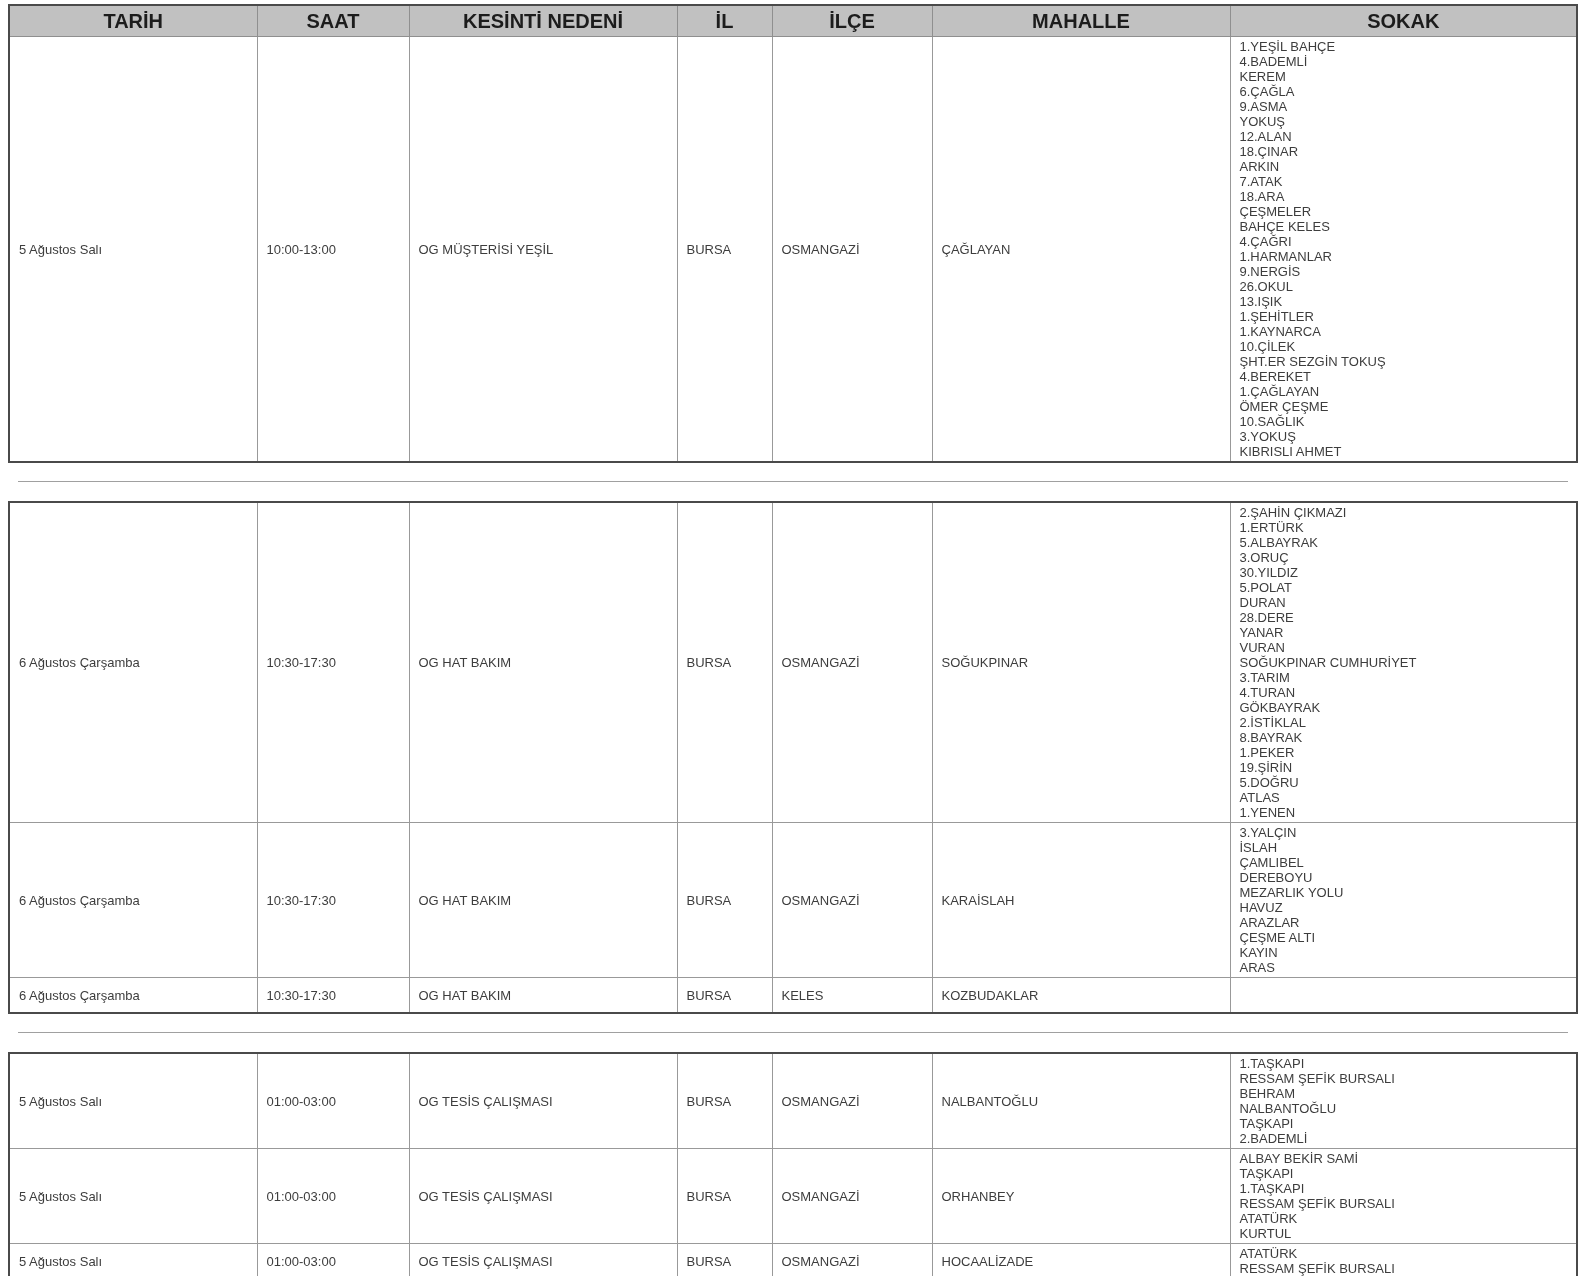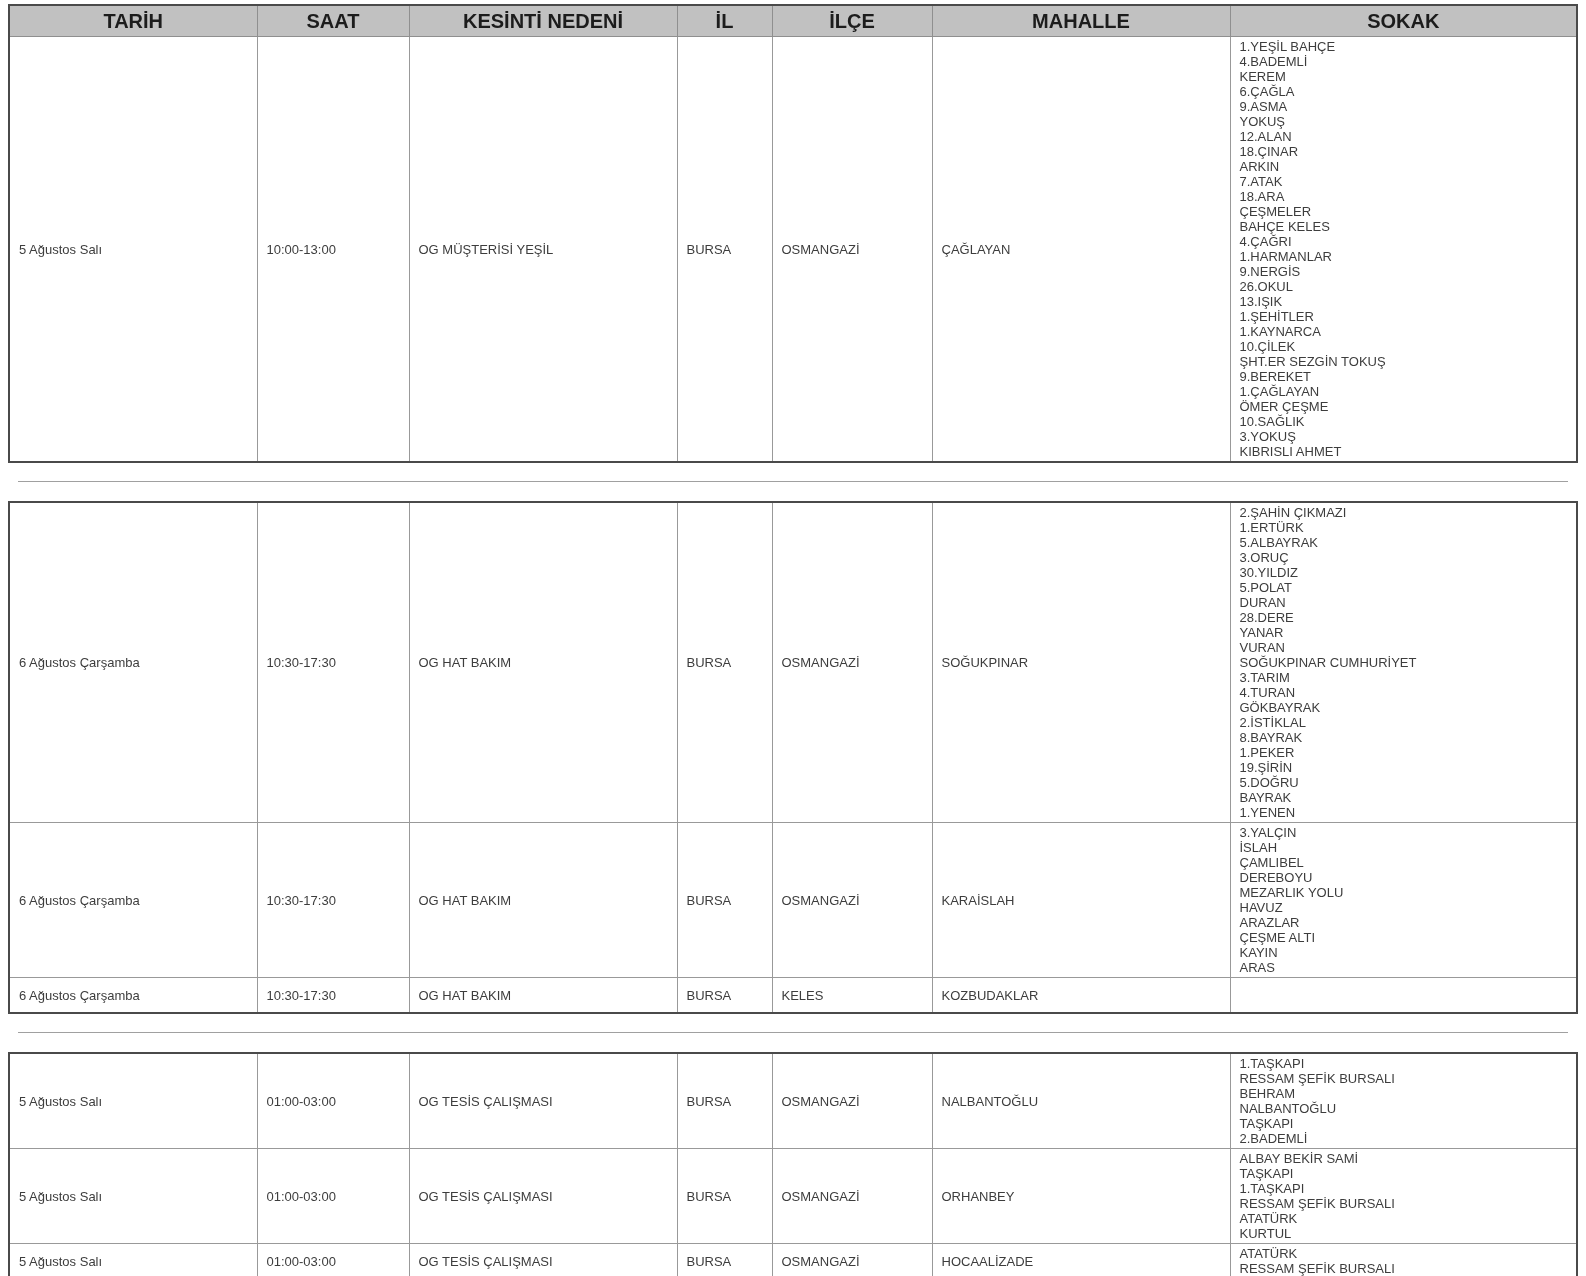--- a/index.html
+++ b/index.html
@@ -106,21 +106,21 @@
             <div class="street-line">BAHÇE KELES</div>
             <div class="street-line">4.ÇAĞRI</div>
             <div class="street-line">1.HARMANLAR</div>
             <div class="street-line">9.NERGİS</div>
             <div class="street-line">26.OKUL</div>
             <div class="street-line">13.IŞIK</div>
             <div class="street-line">1.ŞEHİTLER</div>
             <div class="street-line">1.KAYNARCA</div>
             <div class="street-line">10.ÇİLEK</div>
             <div class="street-line">ŞHT.ER SEZGİN TOKUŞ</div>
-            <div class="street-line">9.BEREKET</div>
+            <div class="street-line">4.BEREKET</div>
             <div class="street-line">1.ÇAĞLAYAN</div>
             <div class="street-line">ÖMER ÇEŞME</div>
             <div class="street-line">10.SAĞLIK</div>
             <div class="street-line">3.YOKUŞ</div>
             <div class="street-line">KIBRISLI AHMET</div>
           </td>
         </tr>
       </tbody>
   </table>
 
@@ -157,21 +157,21 @@
             <div class="street-line">VURAN</div>
             <div class="street-line">SOĞUKPINAR CUMHURİYET</div>
             <div class="street-line">3.TARIM</div>
             <div class="street-line">4.TURAN</div>
             <div class="street-line">GÖKBAYRAK</div>
             <div class="street-line">2.İSTİKLAL</div>
             <div class="street-line">8.BAYRAK</div>
             <div class="street-line">1.PEKER</div>
             <div class="street-line">19.ŞİRİN</div>
             <div class="street-line">5.DOĞRU</div>
-            <div class="street-line">BAYRAK</div>
+            <div class="street-line">ATLAS</div>
             <div class="street-line">1.YENEN</div>
           </td>
         </tr>
         <tr>
           <td>6 Ağustos Çarşamba</td>
           <td>10:30-17:30</td>
           <td>OG HAT BAKIM</td>
           <td>BURSA</td>
           <td>OSMANGAZİ</td>
           <td>KARAİSLAH</td>

